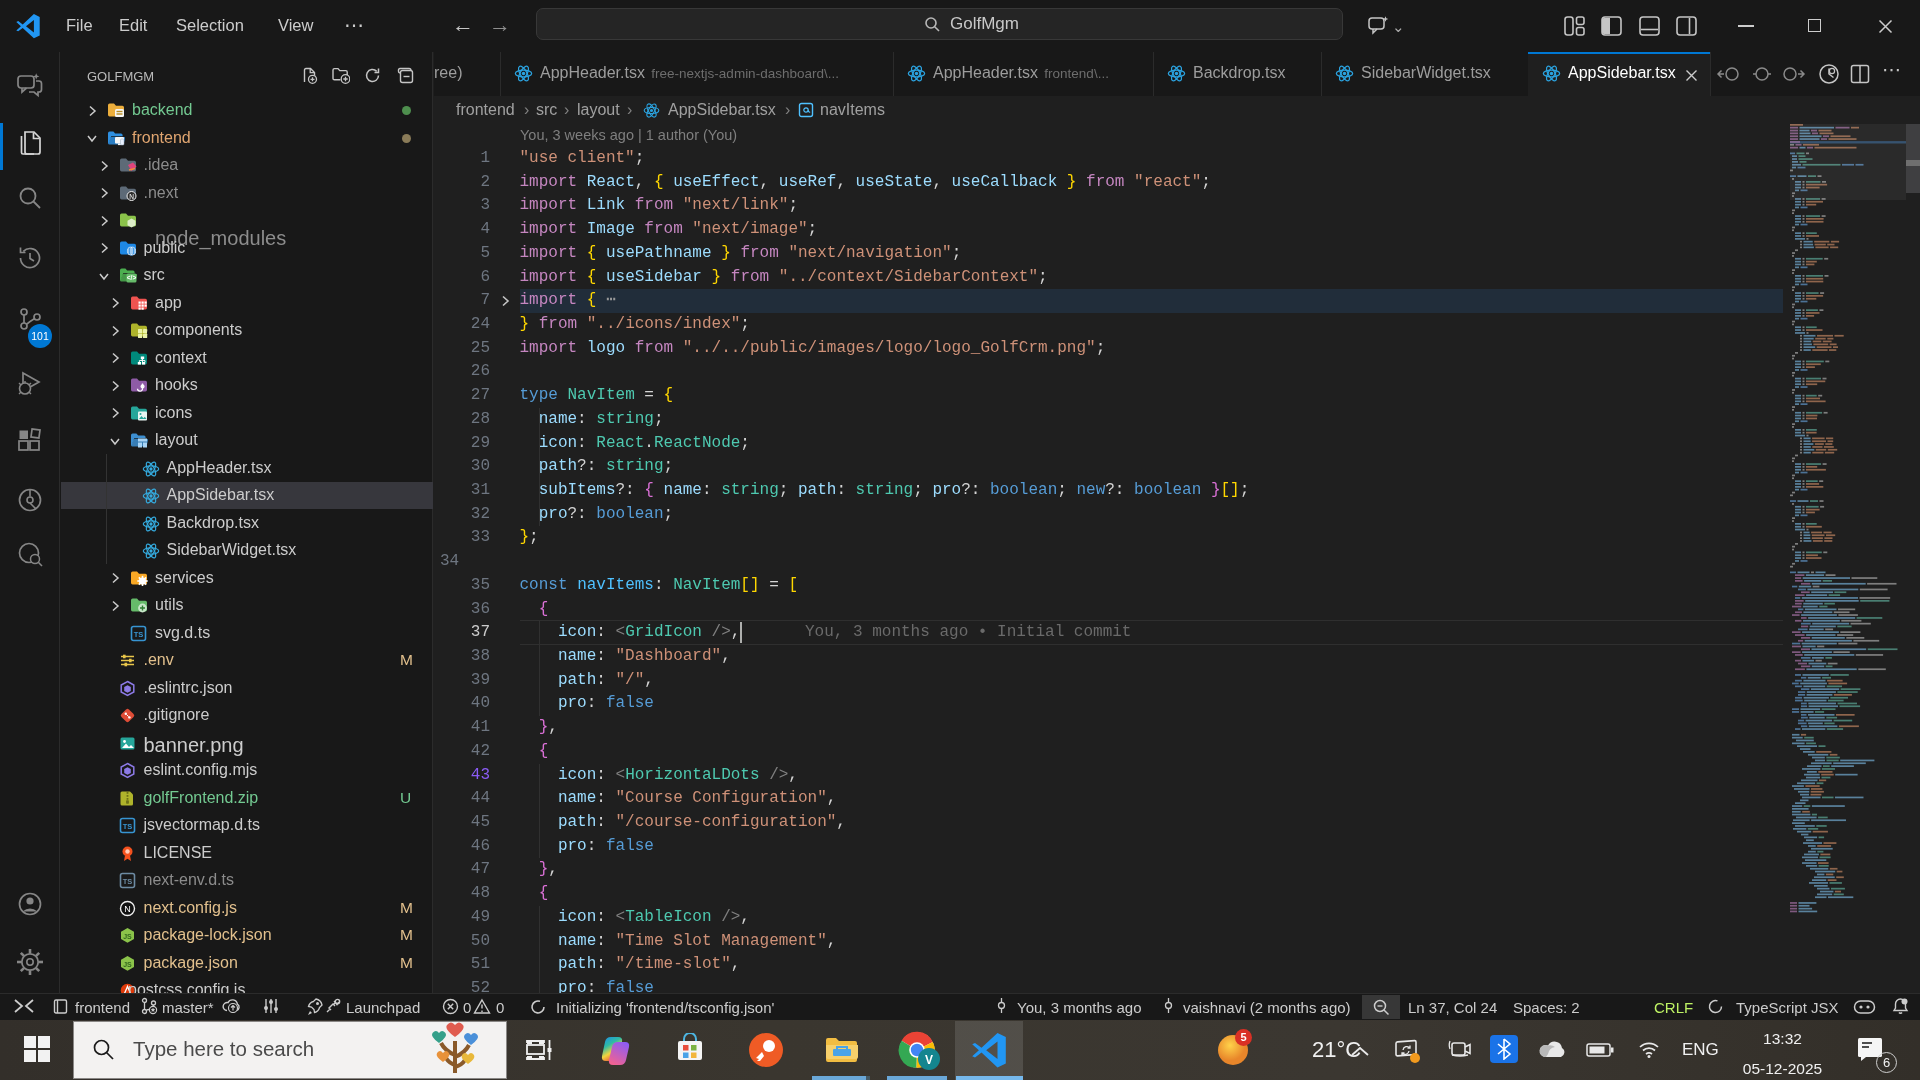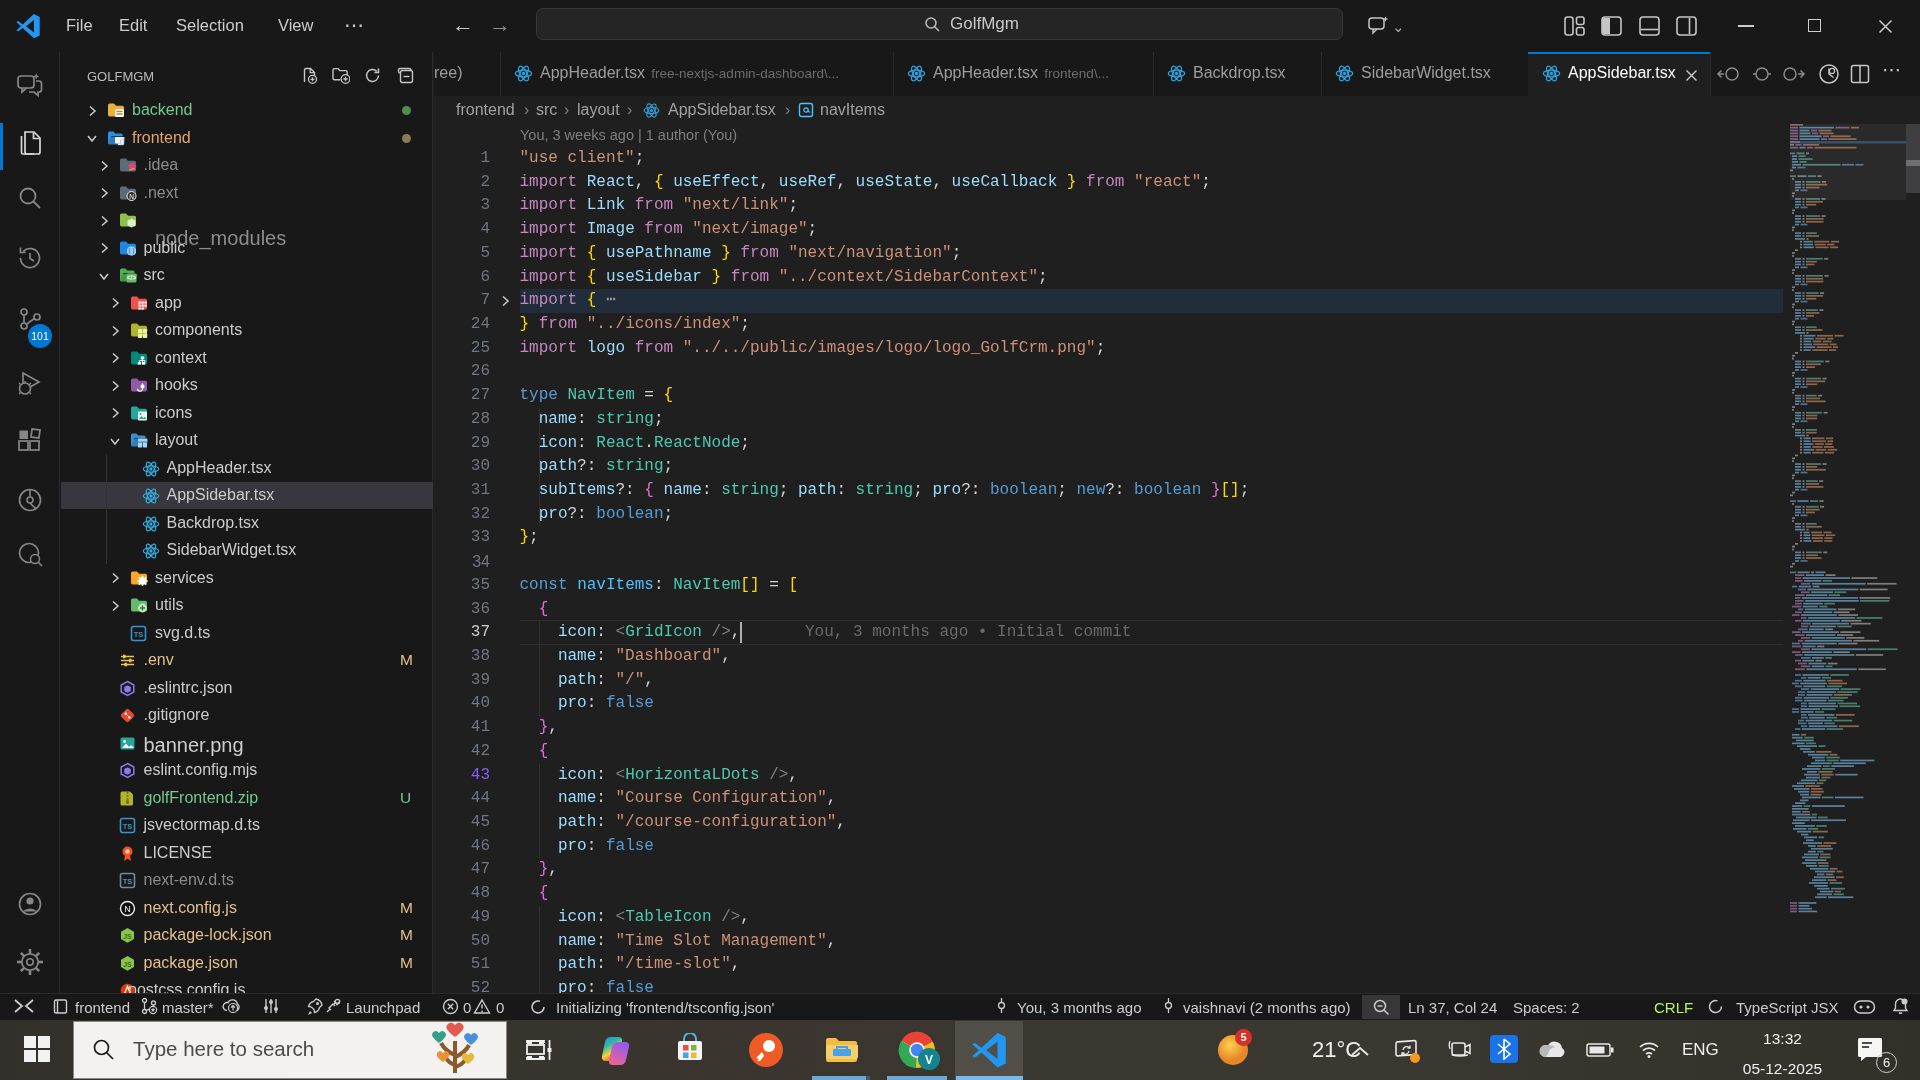--- a/index.html
+++ b/index.html
@@ -577,21 +577,21 @@
 <div class="a" style="left:440px;top:431.568px;width:50px;text-align:right;font-family:'Liberation Mono',monospace;font-size:16px;line-height:23.714px;color:#6e7681">29</div>
 <div class="a mono" style="left:519.5px;top:431.568px;"><span class="w">  </span><span class="v">icon</span><span class="w">: </span><span class="t">React</span><span class="w">.</span><span class="t">ReactNode</span><span class="w">;</span></div>
 <div class="a" style="left:440px;top:455.282px;width:50px;text-align:right;font-family:'Liberation Mono',monospace;font-size:16px;line-height:23.714px;color:#6e7681">30</div>
 <div class="a mono" style="left:519.5px;top:455.282px;"><span class="w">  </span><span class="v">path</span><span class="w">?: </span><span class="t">string</span><span class="w">;</span></div>
 <div class="a" style="left:440px;top:478.996px;width:50px;text-align:right;font-family:'Liberation Mono',monospace;font-size:16px;line-height:23.714px;color:#6e7681">31</div>
 <div class="a mono" style="left:519.5px;top:478.996px;"><span class="w">  </span><span class="v">subItems</span><span class="w">?: </span><span class="p">{</span><span class="w"> </span><span class="v">name</span><span class="w">: </span><span class="t">string</span><span class="w">; </span><span class="v">path</span><span class="w">: </span><span class="t">string</span><span class="w">; </span><span class="v">pro</span><span class="w">?: </span><span class="b">boolean</span><span class="w">; </span><span class="b">new</span><span class="w">?: </span><span class="b">boolean</span><span class="w"> </span><span class="p">}</span><span class="g">[]</span><span class="w">;</span></div>
 <div class="a" style="left:440px;top:502.71px;width:50px;text-align:right;font-family:'Liberation Mono',monospace;font-size:16px;line-height:23.714px;color:#6e7681">32</div>
 <div class="a mono" style="left:519.5px;top:502.71px;"><span class="w">  </span><span class="v">pro</span><span class="w">?: </span><span class="b">boolean</span><span class="w">;</span></div>
 <div class="a" style="left:440px;top:526.424px;width:50px;text-align:right;font-family:'Liberation Mono',monospace;font-size:16px;line-height:23.714px;color:#6e7681">33</div>
 <div class="a mono" style="left:519.5px;top:526.424px;"><span class="g">}</span><span class="w">;</span></div>
-<div class="a" style="left:440px;top:550.1379999999999px;width:50px;text-align:right;font-family:Liberation Sans, sans-serif;font-size:16px;line-height:23.714px;color:#6e7681">34</div>
+<div class="a" style="left:440px;top:550.1379999999999px;width:50px;font-family:Liberation Mono, monospace;font-size:16px;line-height:23.714px;color:#6e7681">34</div>
 <div class="a" style="left:440px;top:573.852px;width:50px;text-align:right;font-family:'Liberation Mono',monospace;font-size:16px;line-height:23.714px;color:#6e7681">35</div>
 <div class="a mono" style="left:519.5px;top:573.852px;"><span class="b">const</span><span class="w"> </span><span class="v2">navItems</span><span class="w">: </span><span class="t">NavItem</span><span class="g">[]</span><span class="w"> = </span><span class="g">[</span></div>
 <div class="a" style="left:440px;top:597.566px;width:50px;text-align:right;font-family:'Liberation Mono',monospace;font-size:16px;line-height:23.714px;color:#6e7681">36</div>
 <div class="a mono" style="left:519.5px;top:597.566px;"><span class="w">  </span><span class="p">{</span></div>
 <div class="a" style="left:440px;top:621.28px;width:50px;text-align:right;font-family:'Liberation Mono',monospace;font-size:16px;line-height:23.714px;color:#cccccc">37</div>
 <div class="a mono" style="left:519.5px;top:621.28px;"><span class="w">    </span><span class="v">icon</span><span class="w">: </span><span class="d">&lt;</span><span class="t">GridIcon</span><span class="w"> </span><span class="d">/&gt;</span><span class="w">,</span></div>
 <div class="a" style="left:440px;top:644.9939999999999px;width:50px;text-align:right;font-family:'Liberation Mono',monospace;font-size:16px;line-height:23.714px;color:#6e7681">38</div>
 <div class="a mono" style="left:519.5px;top:644.9939999999999px;"><span class="w">    </span><span class="v">name</span><span class="w">: </span><span class="s">"Dashboard"</span><span class="w">,</span></div>
 <div class="a" style="left:440px;top:668.708px;width:50px;text-align:right;font-family:'Liberation Mono',monospace;font-size:16px;line-height:23.714px;color:#6e7681">39</div>
 <div class="a mono" style="left:519.5px;top:668.708px;"><span class="w">    </span><span class="v">path</span><span class="w">: </span><span class="s">"/"</span><span class="w">,</span></div>

